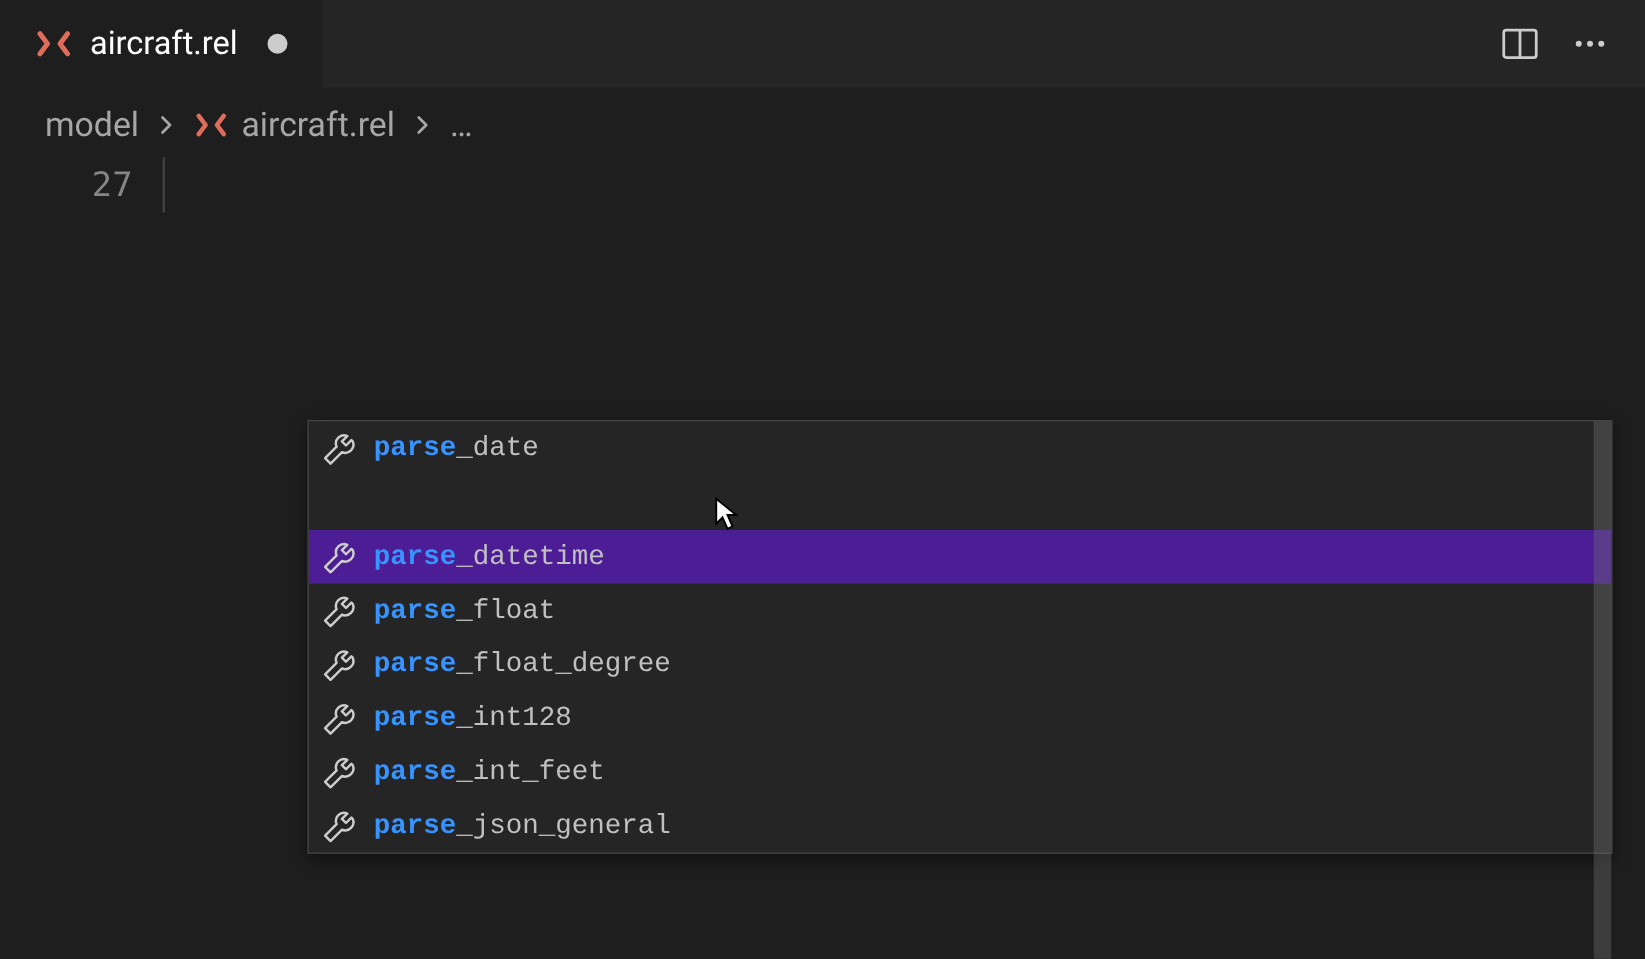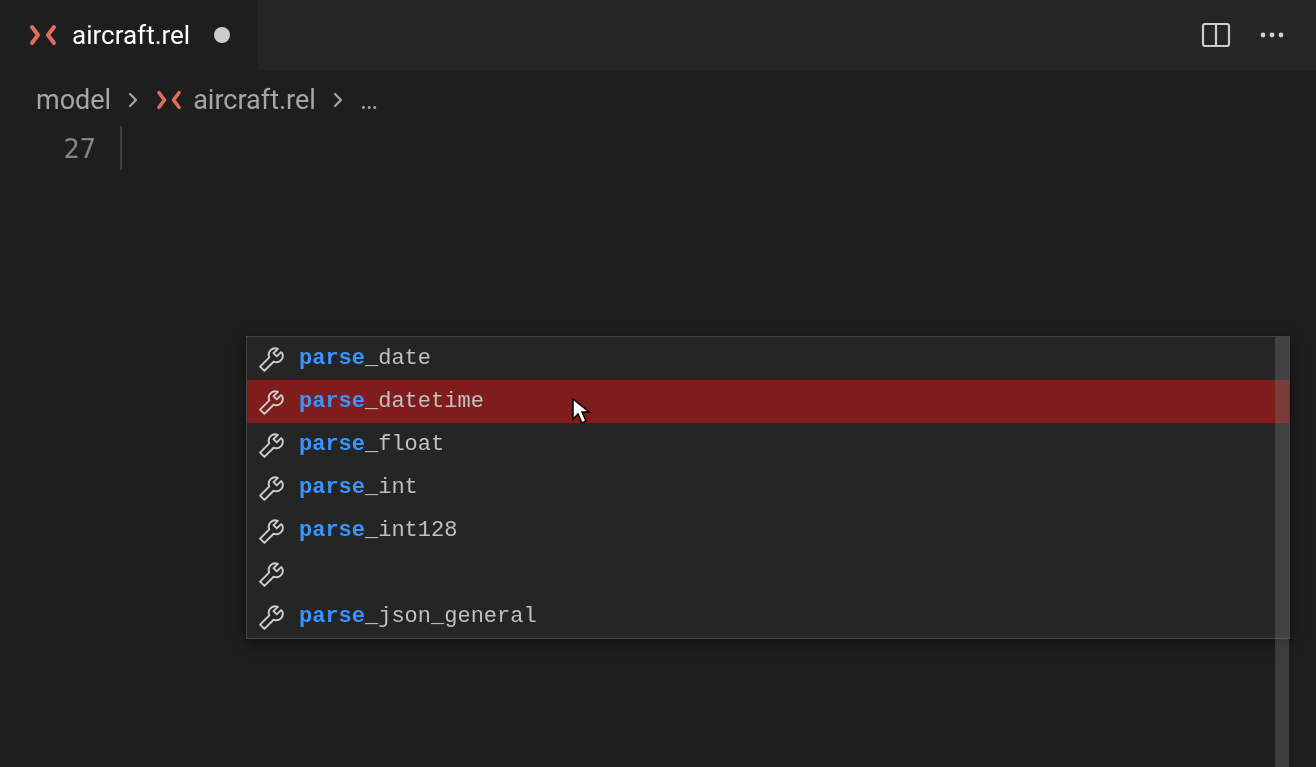--- a/index.html
+++ b/index.html
@@ -65,21 +65,21 @@
       position: relative;
       font-family: "SF Mono", "Menlo", "Consolas", monospace;
       font-size: 27px;
     }
     .line {
       display: flex;
       align-items: center;
       height: 44px;
     }
     .gutter {
-      width: 120px;
+      width: 130px;
       text-align: right;
       padding-right: 24px;
       color: #858585;
     }
     .line.active .gutter { color: #c6c6c6; }
     .active-bar {
       position: absolute;
       left: 103px;
       width: 7px;
       height: 44px;
@@ -113,21 +113,22 @@
       display: flex;
       align-items: center;
       height: 43px;
       padding: 0 12px;
       gap: 14px;
       font-family: Liberation Mono, monospace;
       font-size: 22px;
       color: #cccccc;
     }
     .suggest-row.selected {
-      background: #7f1d1d;
+      background: #4c1d95;
+      margin-top: 44px;
     }
     .suggest-icon {
       color: #cccccc;
       flex-shrink: 0;
     }
     .suggest-label .match { color: #3794ff; font-weight: 600; }
     .suggest-label .rest { color: #c0c0c0; }
     .suggest-scrollbar {
       position: absolute;
       right: 0;
@@ -232,36 +233,37 @@
             </svg>
           </span>
           <span class="suggest-label"><span class="match">parse</span><span class="rest">_float</span></span>
         </div>
         <div class="suggest-row">
           <span class="suggest-icon">
             <svg width="26" height="26" viewBox="0 0 24 24">
               <path d="M21.4 6.6a6 6 0 0 1-7.9 7.9L5 23l-4-4 8.5-8.5A6 6 0 0 1 17.4 2.6l-4 4 3 3 4-4z" fill="none" stroke="currentColor" stroke-width="1.8" stroke-linejoin="round" stroke-linecap="round"></path>
             </svg>
           </span>
-          <span class="suggest-label"><span class="match">parse</span><span class="rest">_int</span></span>
+          <span class="suggest-label"><span class="match">parse</span><span class="rest">_float_degree</span></span>
         </div>
         <div class="suggest-row">
           <span class="suggest-icon">
             <svg width="26" height="26" viewBox="0 0 24 24">
               <path d="M21.4 6.6a6 6 0 0 1-7.9 7.9L5 23l-4-4 8.5-8.5A6 6 0 0 1 17.4 2.6l-4 4 3 3 4-4z" fill="none" stroke="currentColor" stroke-width="1.8" stroke-linejoin="round" stroke-linecap="round"></path>
             </svg>
           </span>
           <span class="suggest-label"><span class="match">parse</span><span class="rest">_int128</span></span>
         </div>
         <div class="suggest-row">
           <span class="suggest-icon">
             <svg width="26" height="26" viewBox="0 0 24 24">
               <path d="M21.4 6.6a6 6 0 0 1-7.9 7.9L5 23l-4-4 8.5-8.5A6 6 0 0 1 17.4 2.6l-4 4 3 3 4-4z" fill="none" stroke="currentColor" stroke-width="1.8" stroke-linejoin="round" stroke-linecap="round"></path>
             </svg>
           </span>
+          <span class="suggest-label"><span class="match">parse</span><span class="rest">_int_feet</span></span>
         </div>
         <div class="suggest-row">
           <span class="suggest-icon">
             <svg width="26" height="26" viewBox="0 0 24 24">
               <path d="M21.4 6.6a6 6 0 0 1-7.9 7.9L5 23l-4-4 8.5-8.5A6 6 0 0 1 17.4 2.6l-4 4 3 3 4-4z" fill="none" stroke="currentColor" stroke-width="1.8" stroke-linejoin="round" stroke-linecap="round"></path>
             </svg>
           </span>
           <span class="suggest-label"><span class="match">parse</span><span class="rest">_json_general</span></span>
         </div>
       </div>

